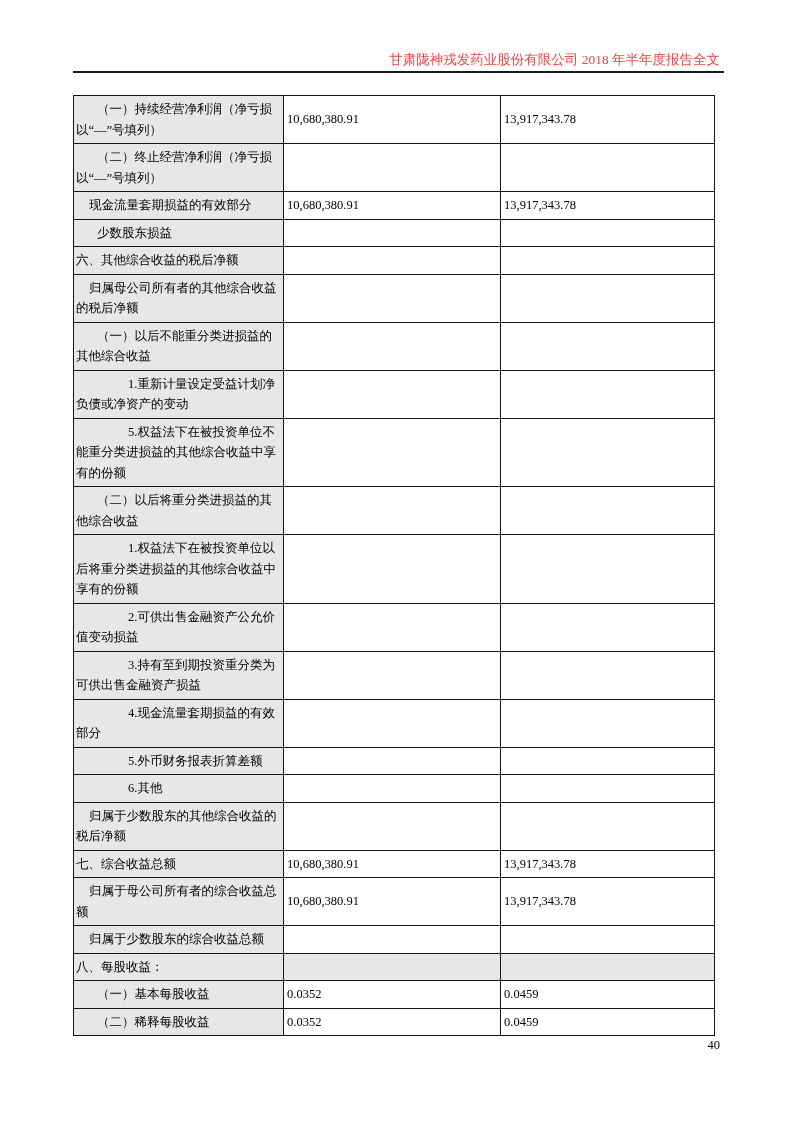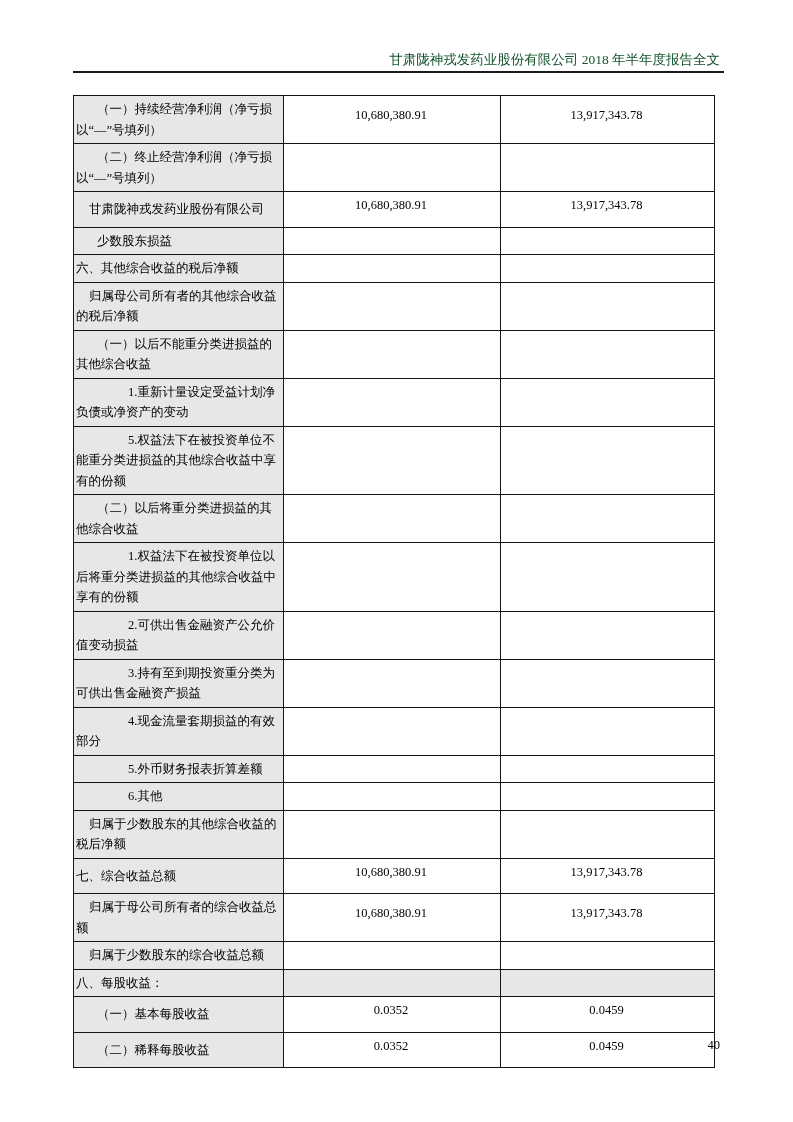--- a/index.html
+++ b/index.html
@@ -16,21 +16,21 @@
     background: #fff;
   }
   .header-title {
     position: absolute;
     top: 52px;
     left: 73px;
     width: 647px;
     text-align: right;
     font-size: 13.5px;
     line-height: 16px;
-    color: #14532d;
+    color: #ef4444;
     white-space: nowrap;
   }
   .header-rule {
     position: absolute;
     top: 71px;
     left: 73px;
     width: 651px;
     height: 2px;
     background: #1a1a1a;
   }
@@ -50,22 +50,22 @@
   }
   td.c-label {
     background: var(--shade, #e7e7e7);
     padding: 3px 3px 3px 2px;
     text-align: left;
     word-break: break-all;
     font-family: Liberation Serif, serif;
   }
   td.c-val {
     background: #fff;
-    padding: 3px 5px 11px 3px;
-    text-align: center;
+    padding: 3px 5px 3px 3px;
+    text-align: left;
     font-family: "Liberation Serif", "DejaVu Serif", serif;
   }
   tr.shaded td.c-val { background: var(--shade, #e7e7e7); }
   .ind-0 { text-indent: 0; }
   .ind-1 { text-indent: 13px; }
   .ind-2 { text-indent: 21px; }
   .ind-3 { text-indent: 52px; }
   .page-number {
     position: absolute;
     top: 1038px;
@@ -96,21 +96,21 @@
     <td class="c-label ind-2">（一）持续经营净利润（净亏损以“—”号填列）</td>
     <td class="c-val">10,680,380.91</td>
     <td class="c-val">13,917,343.78</td>
   </tr>
         <tr>
     <td class="c-label ind-2">（二）终止经营净利润（净亏损以“—”号填列）</td>
     <td class="c-val"></td>
     <td class="c-val"></td>
   </tr>
         <tr>
-    <td class="c-label ind-1">甘肃陇神戎发药业股份有限公司</td>
+    <td class="c-label ind-1">现金流量套期损益的有效部分</td>
     <td class="c-val">10,680,380.91</td>
     <td class="c-val">13,917,343.78</td>
   </tr>
         <tr>
     <td class="c-label ind-2">少数股东损益</td>
     <td class="c-val"></td>
     <td class="c-val"></td>
   </tr>
         <tr>
     <td class="c-label ind-0">六、其他综合收益的税后净额</td>

